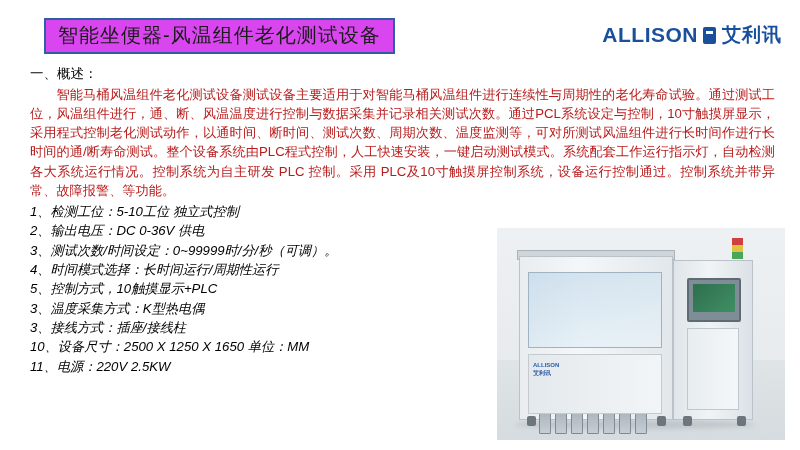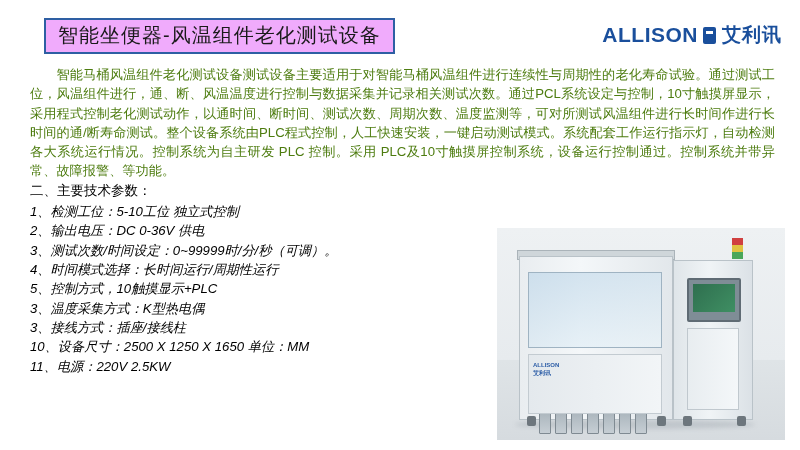--- a/index.html
+++ b/index.html
@@ -27,21 +27,21 @@
     left: 0;
     width: 800px;
     height: 46px;
   }
   .title-box {
     position: absolute;
     left: 44px;
     top: 4px;
     border: 2px solid #2e5fa3;
     padding: 4px 12px 6px 12px;
-    background: #f0abfc;
+    background: #d946ef;
   }
   .title-text {
     font-size: 20px;
     color: #1a1a1a;
     letter-spacing: 1px;
     line-height: 1.1;
     white-space: nowrap;
   }
   .brand {
     position: absolute;
@@ -87,21 +87,21 @@
     left: 30px;
     width: 745px;
   }
   .sect-head {
     font-size: 13.5px;
     color: #000000;
     line-height: 1.45;
   }
   .para {
     font-size: 13.2px;
-    color: #4d7c0f;
+    color: #b91c1c;
     line-height: 1.46;
     text-align: justify;
     text-justify: inter-ideograph;
     text-indent: 2em;
     margin-top: 1px;
   }
   .specs {
     margin-top: 2px;
     width: 470px;
     font-style: italic;
@@ -263,22 +263,22 @@
       <div class="title-text">智能坐便器-风温组件老化测试设备</div>
     </div>
     <div class="brand">
       <span class="brand-en">ALLISON</span>
       <span class="brand-mark"></span>
       <span class="brand-cn">艾利讯</span>
     </div>
   </div>
 
   <div class="content">
+    <div class="sect-head">一、概述：</div>
     <div class="para">智能马桶风温组件老化测试设备测试设备主要适用于对智能马桶风温组件进行连续性与周期性的老化寿命试验。通过测试工位，风温组件进行，通、断、风温温度进行控制与数据采集并记录相关测试次数。通过PCL系统设定与控制，10寸触摸屏显示，采用程式控制老化测试动作，以通时间、断时间、测试次数、周期次数、温度监测等，可对所测试风温组件进行长时间作进行长时间的通/断寿命测试。整个设备系统由PLC程式控制，人工快速安装，一键启动测试模式。系统配套工作运行指示灯，自动检测各大系统运行情况。控制系统为自主研发 PLC 控制。采用 PLC及10寸触摸屏控制系统，设备运行控制通过。控制系统并带异常、故障报警、等功能。</div>
-    <div class="sect-head">二、主要技术参数：</div>
     <div class="specs">
       <div class="spec-line">1、检测工位：5-10工位 独立式控制</div>
       <div class="spec-line">2、输出电压：DC 0-36V 供电</div>
       <div class="spec-line">3、测试次数/时间设定：0~99999时/分/秒（可调）。</div>
       <div class="spec-line">4、时间模式选择：长时间运行/周期性运行</div>
       <div class="spec-line">5、控制方式，10触摸显示+PLC</div>
       <div class="spec-line">3、温度采集方式：K型热电偶</div>
       <div class="spec-line">3、接线方式：插座/接线柱</div>
       <div class="spec-line">10、设备尺寸：2500 X 1250 X 1650 单位：MM</div>
       <div class="spec-line">11、电源：220V  2.5KW</div>

